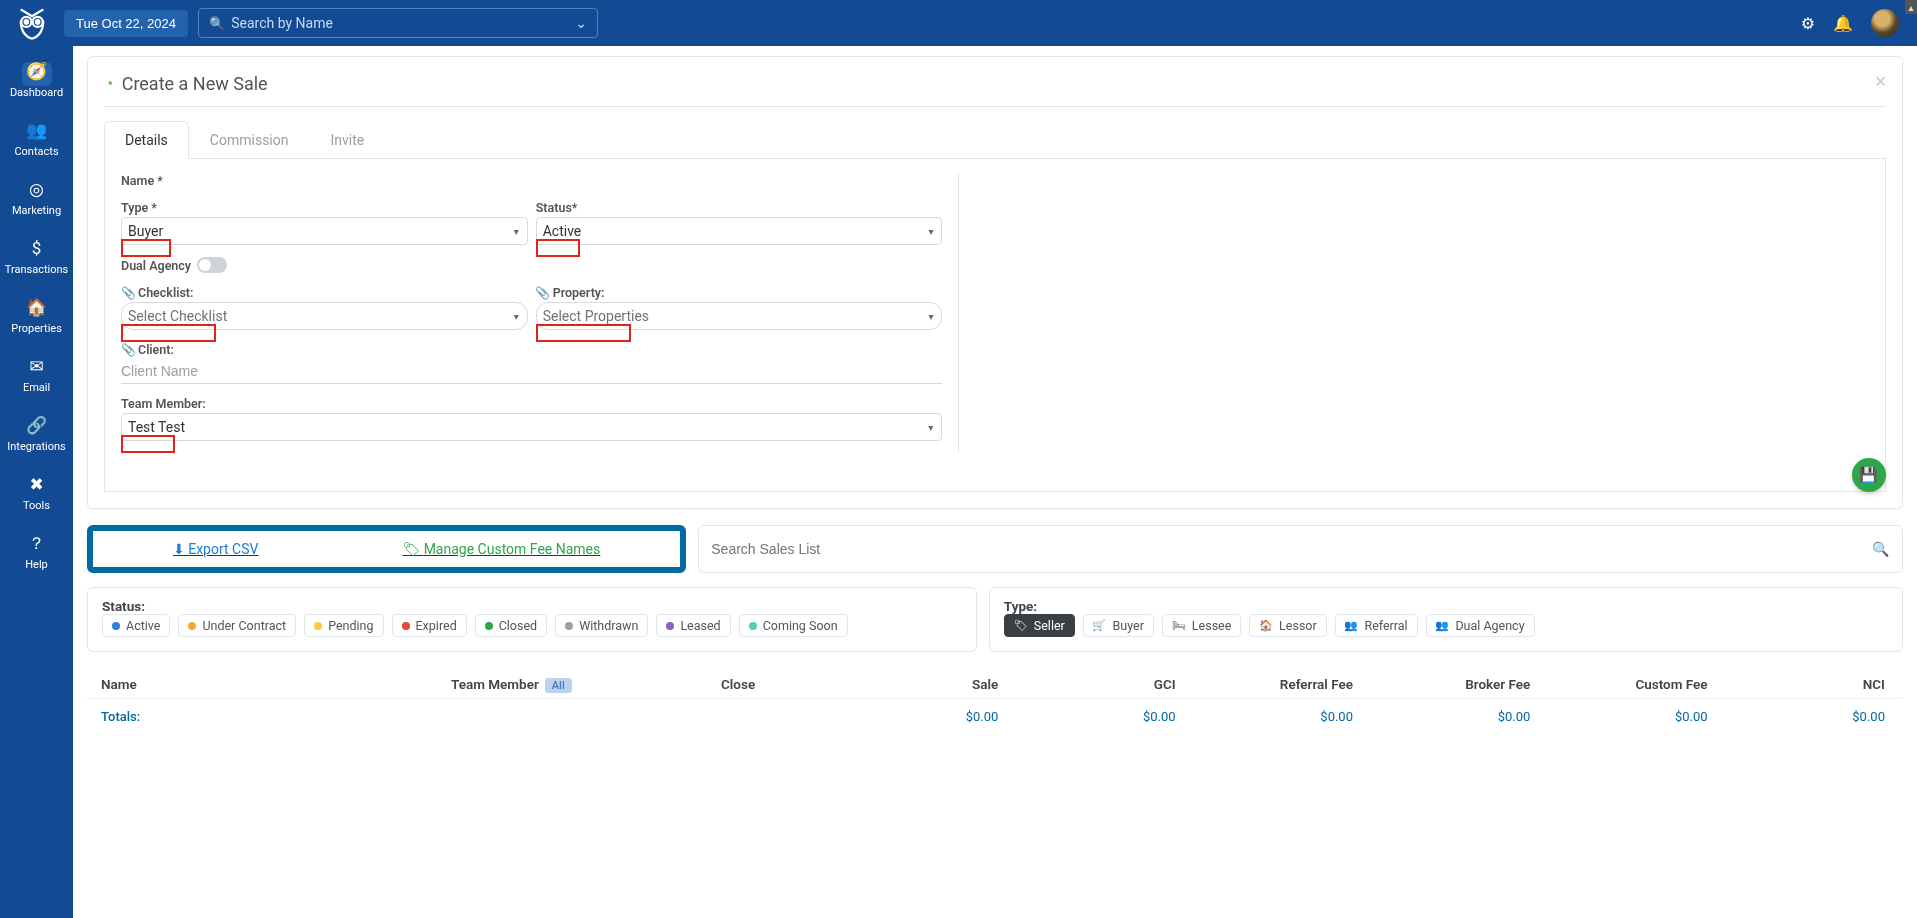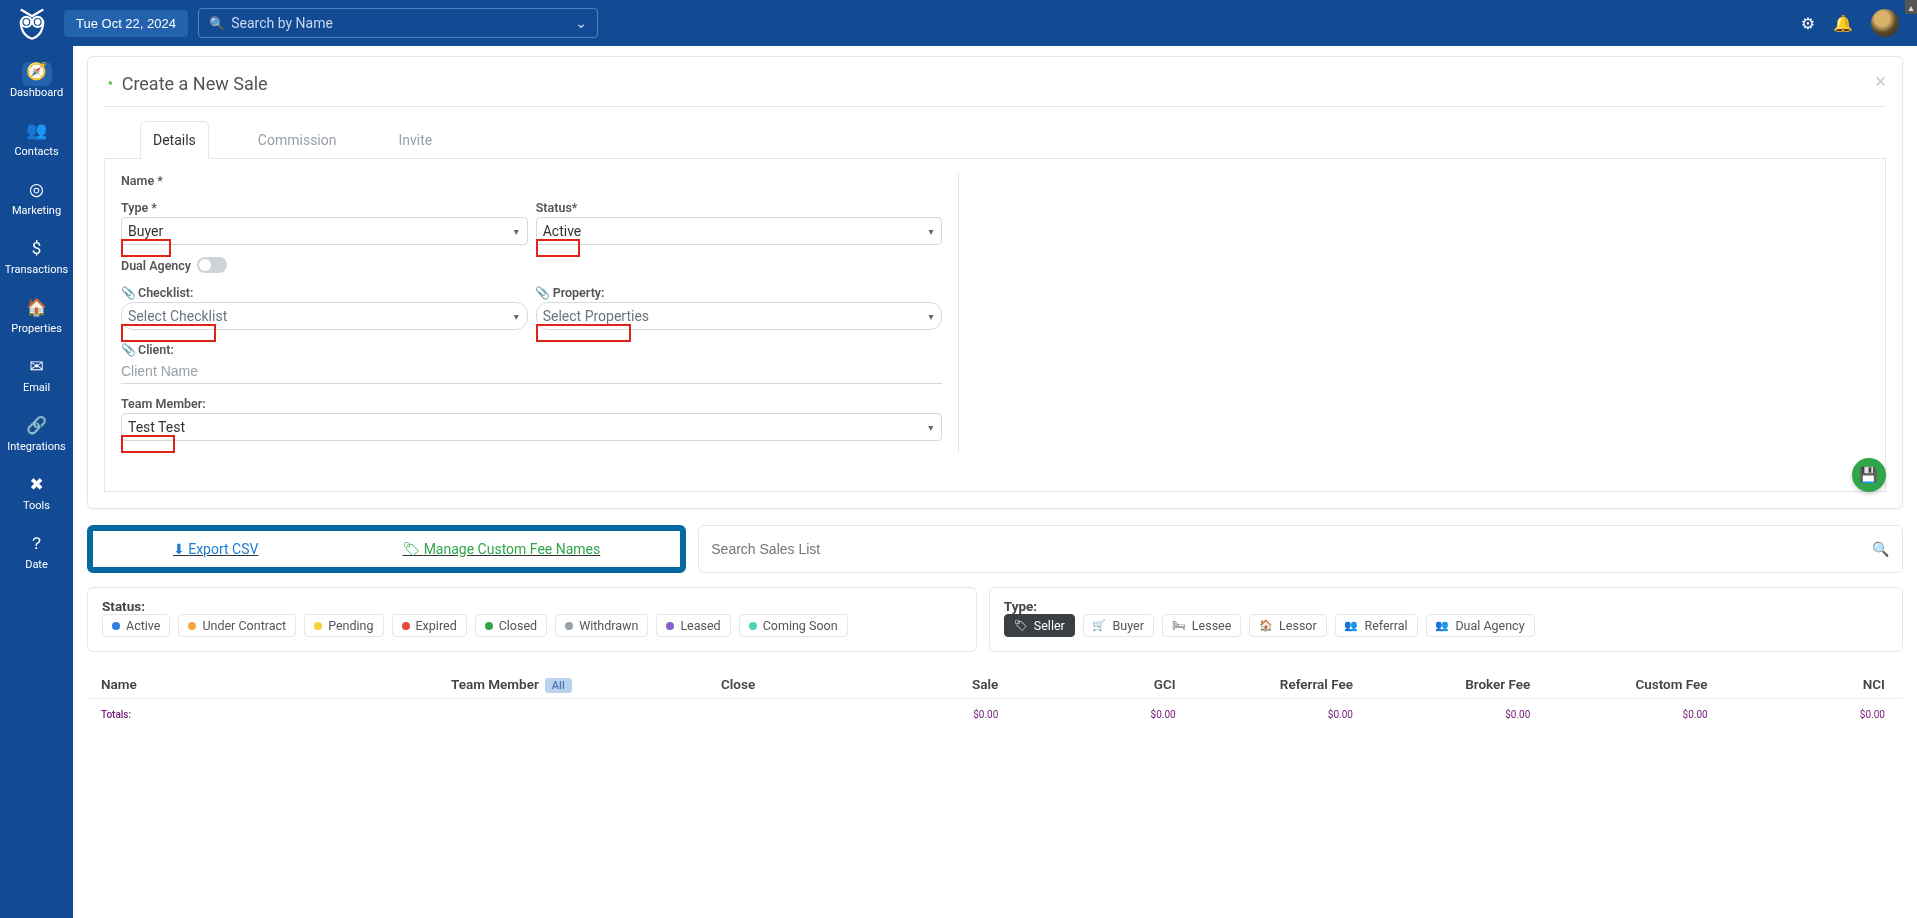--- a/index.html
+++ b/index.html
@@ -30,21 +30,21 @@
   
   .main { margin-left:73px; margin-top:46px; padding:10px 14px 20px 14px; }
 
   .card { border:1px solid #e3e6ea; border-radius:6px; background:#fff; margin-bottom:16px; box-shadow: 0 1px 2px rgba(0,0,0,0.04);}
   .card-body { padding:12px 16px 16px; position:relative;}
   .modal-title { display:flex; align-items:center; font-size:18px; color:#555; border-bottom:1px solid #e3e6ea; padding:4px 0 12px; margin-bottom:14px;}
   .modal-title .pie { color:#5fbb46; margin-right:8px; font-size:16px;}
   .modal-close { position:absolute; right:16px; top:12px; color:#c9ccd0; font-size:20px; cursor:pointer;}
 
   .tabs { display:flex; border-bottom:1px solid #e3e6ea; margin-bottom:0;}
-  .tab { padding:10px 12px; color:#9aa0a7; border:1px solid transparent; border-bottom:none; cursor:pointer; border-radius:6px 6px 0 0; font-size:14px;margin-left:36px;}
+  .tab { padding:10px 20px; color:#9aa0a7; border:1px solid transparent; border-bottom:none; cursor:pointer; border-radius:6px 6px 0 0; font-size:14px;}
   .tab.active { color:#333; border-color:#e3e6ea; background:#fff; margin-bottom:-1px;}
 
   .form-area { border:1px solid #e3e6ea; border-top:none; padding:14px 0 38px; display:flex; }
   .form-left { flex:0 0 48%; padding:0 16px; border-right:1px solid #e3e6ea;}
   .form-right { flex:1; }
 
   .fld { margin-bottom:12px; }
   .fld label { display:block; font-size:12.5px; font-weight:600; color:#555; margin-bottom:2px;}
   .row2 { display:flex; gap:8px;}
   .row2 .fld { flex:1; }
@@ -83,21 +83,21 @@
   .chips { display:flex; flex-wrap:wrap; gap:8px;}
   .chip { display:inline-flex; align-items:center; border:1px solid #e3e6ea; border-radius:4px; padding:3px 9px; font-size:12.5px; color:#555; cursor:pointer;}
   .chip .dot { width:8px; height:8px; border-radius:50%; margin-right:6px;}
   .chip.dark { background:#3a3f44; color:#fff; border-color:#3a3f44;}
   .chip .ticon { margin-right:6px; font-size:11px;}
 
   .data-head { display:flex; padding:10px 14px 6px; font-weight:600; color:#444; font-size:13.5px;}
   .dh1{flex:0 0 350px;} .dh2{flex:0 0 270px;} .dh3{flex:0 0 120px; text-align:left;}
   .dhR{flex:1; text-align:right; padding-right:20px;}
   .allbadge { background:#b9d2ee; color:#4a77b2; font-size:11px; border-radius:3px; padding:1px 7px; margin-left:6px; font-weight:500;}
-  .totals { display:flex; padding:10px 14px 6px; border-top:1px solid #eceef1; font-size:10px; color:#701a75;}
+  .totals { display:flex; padding:10px 14px 6px; border-top:1px solid #eceef1; font-size:13px; color:#0369a1;}
   .totals .dh1{font-weight:500;}
   
 
 </style>
 </head>
 <body>
 
 <div class="scrollhint">▴</div>
 
 <div class="topbar">
@@ -170,21 +170,21 @@
   <div class="side-item">
     <div class="iconwrap">
         <span class="sicon">✖</span>
       </div>
     <span>Tools</span>
   </div>
   <div class="side-item">
     <div class="iconwrap">
         <span class="sicon">？</span>
       </div>
-    <span>Date</span>
+    <span>Help</span>
   </div>
 </div>
 
 <div class="main">
 
   <div class="card">
     <div class="card-body">
       <div class="modal-title">
         <span class="pie">◔</span>
         <span>Create a New Sale</span>

